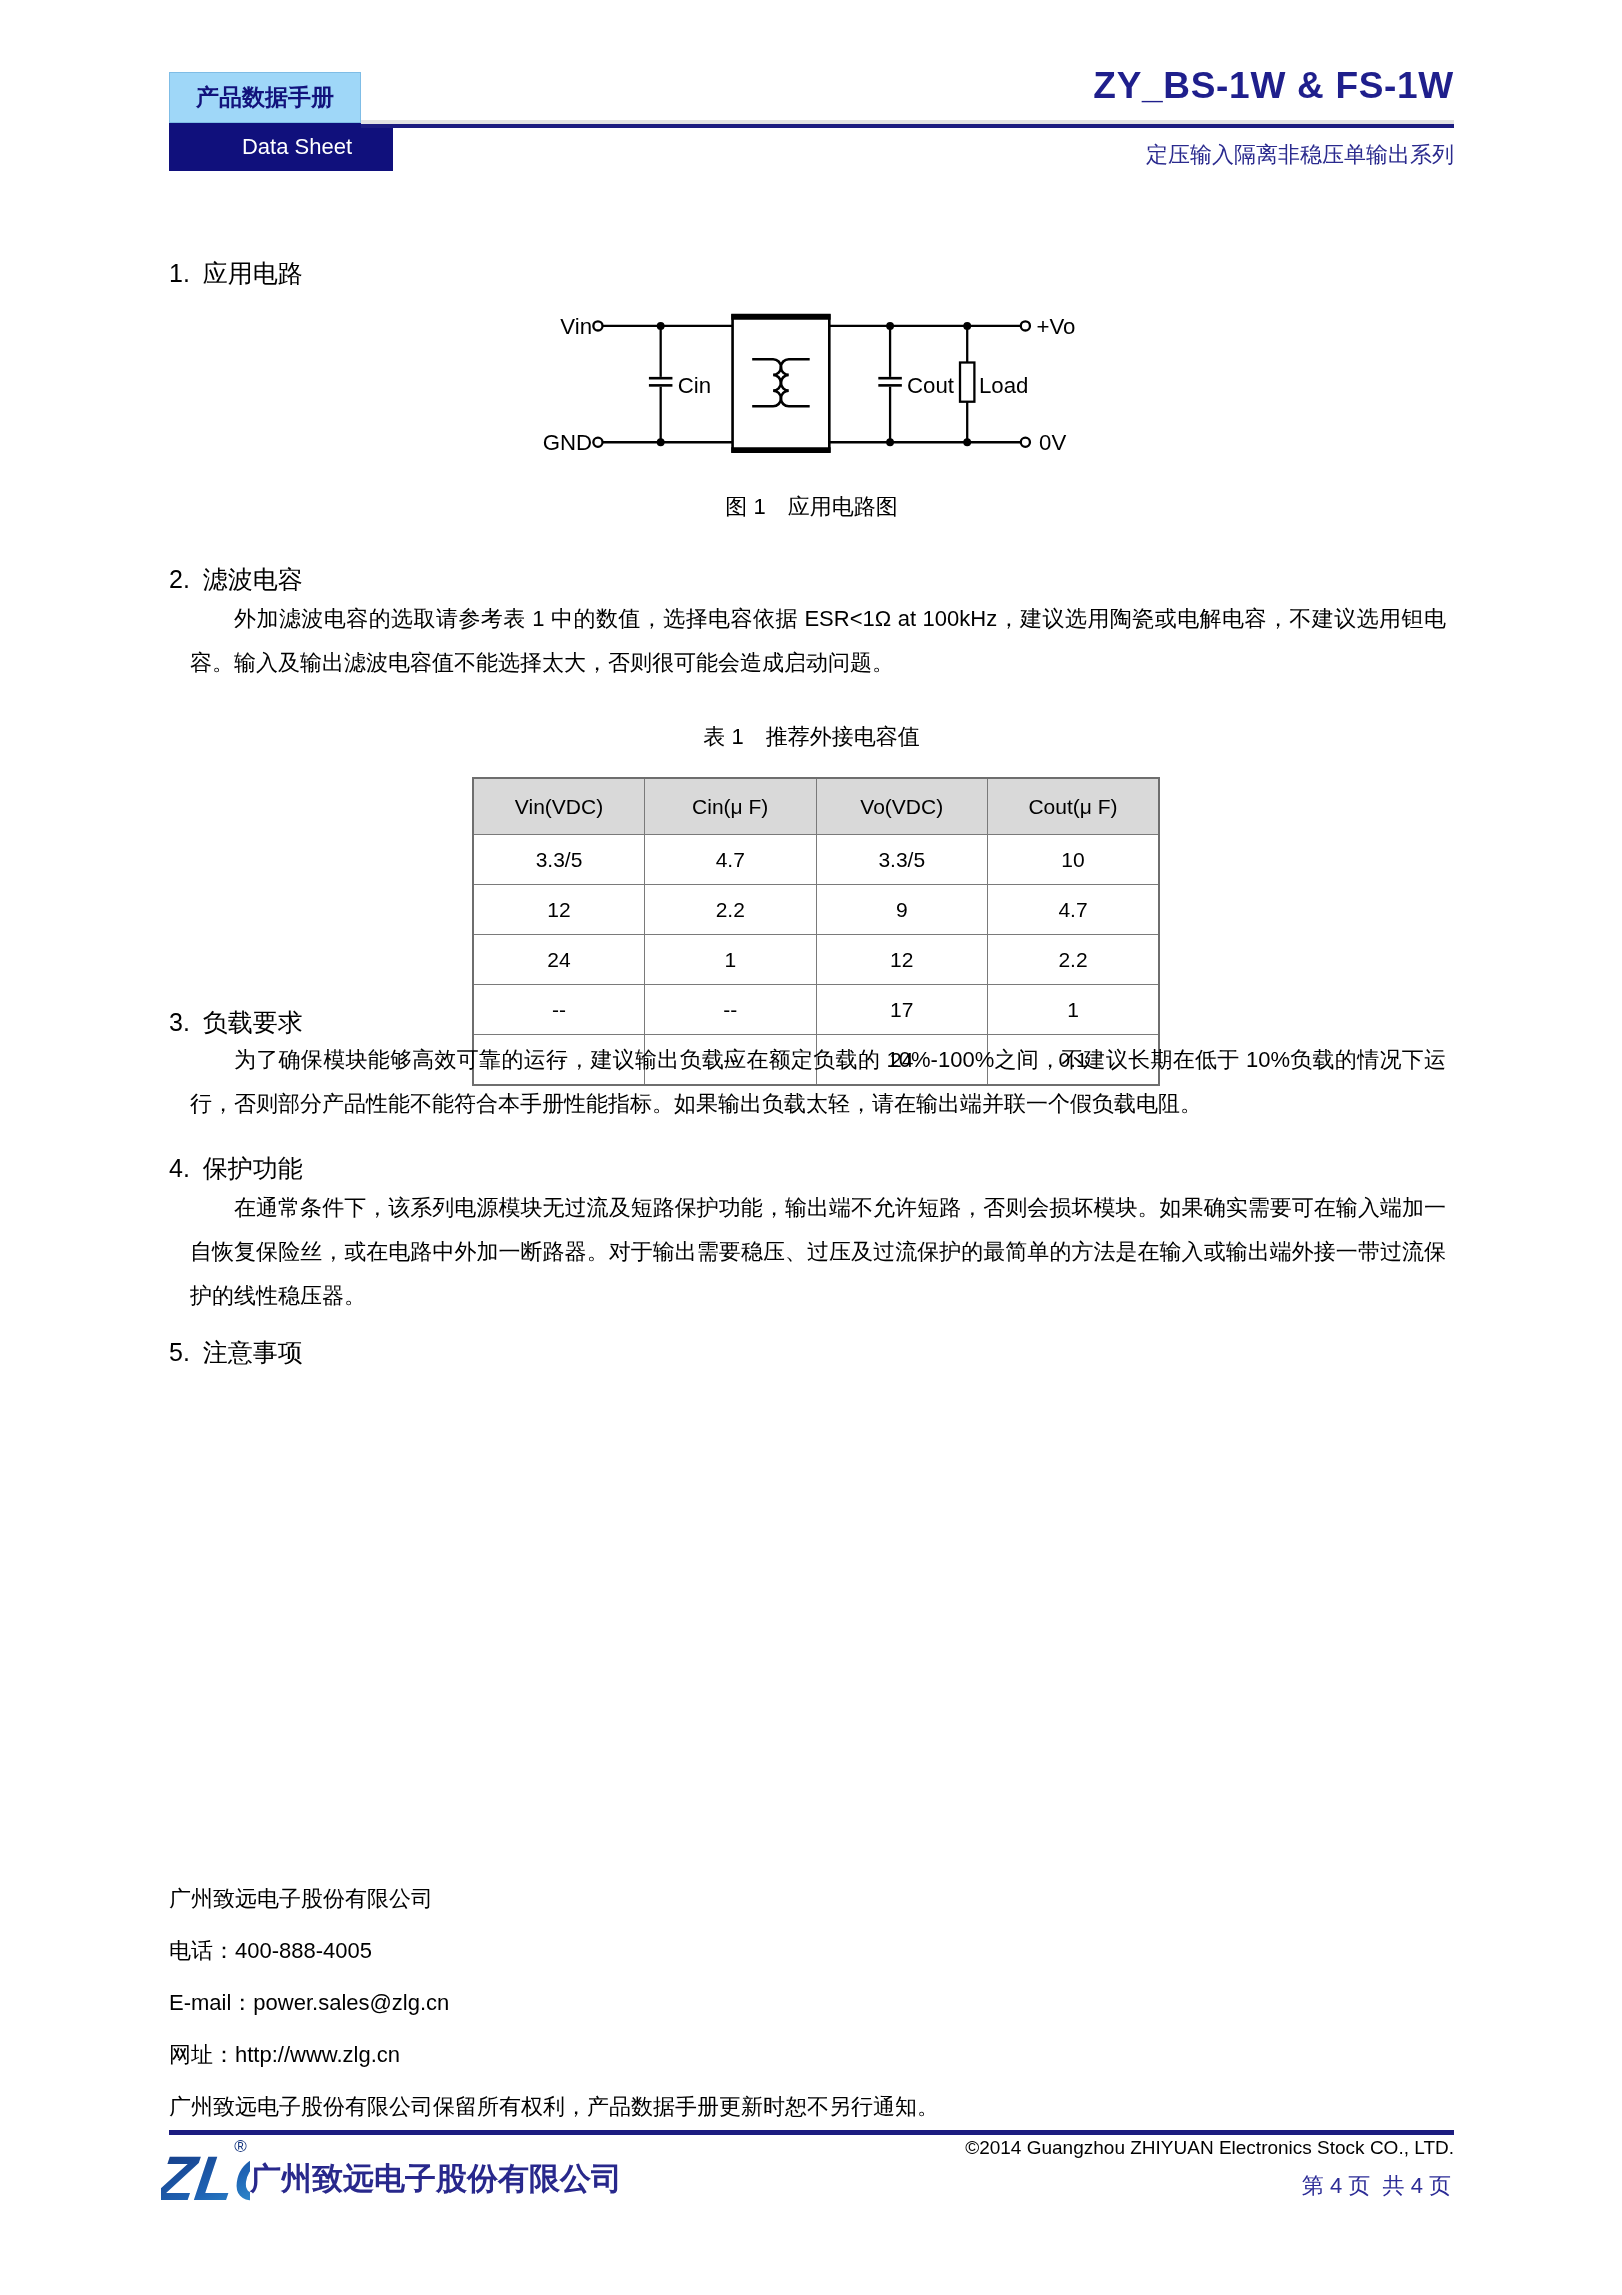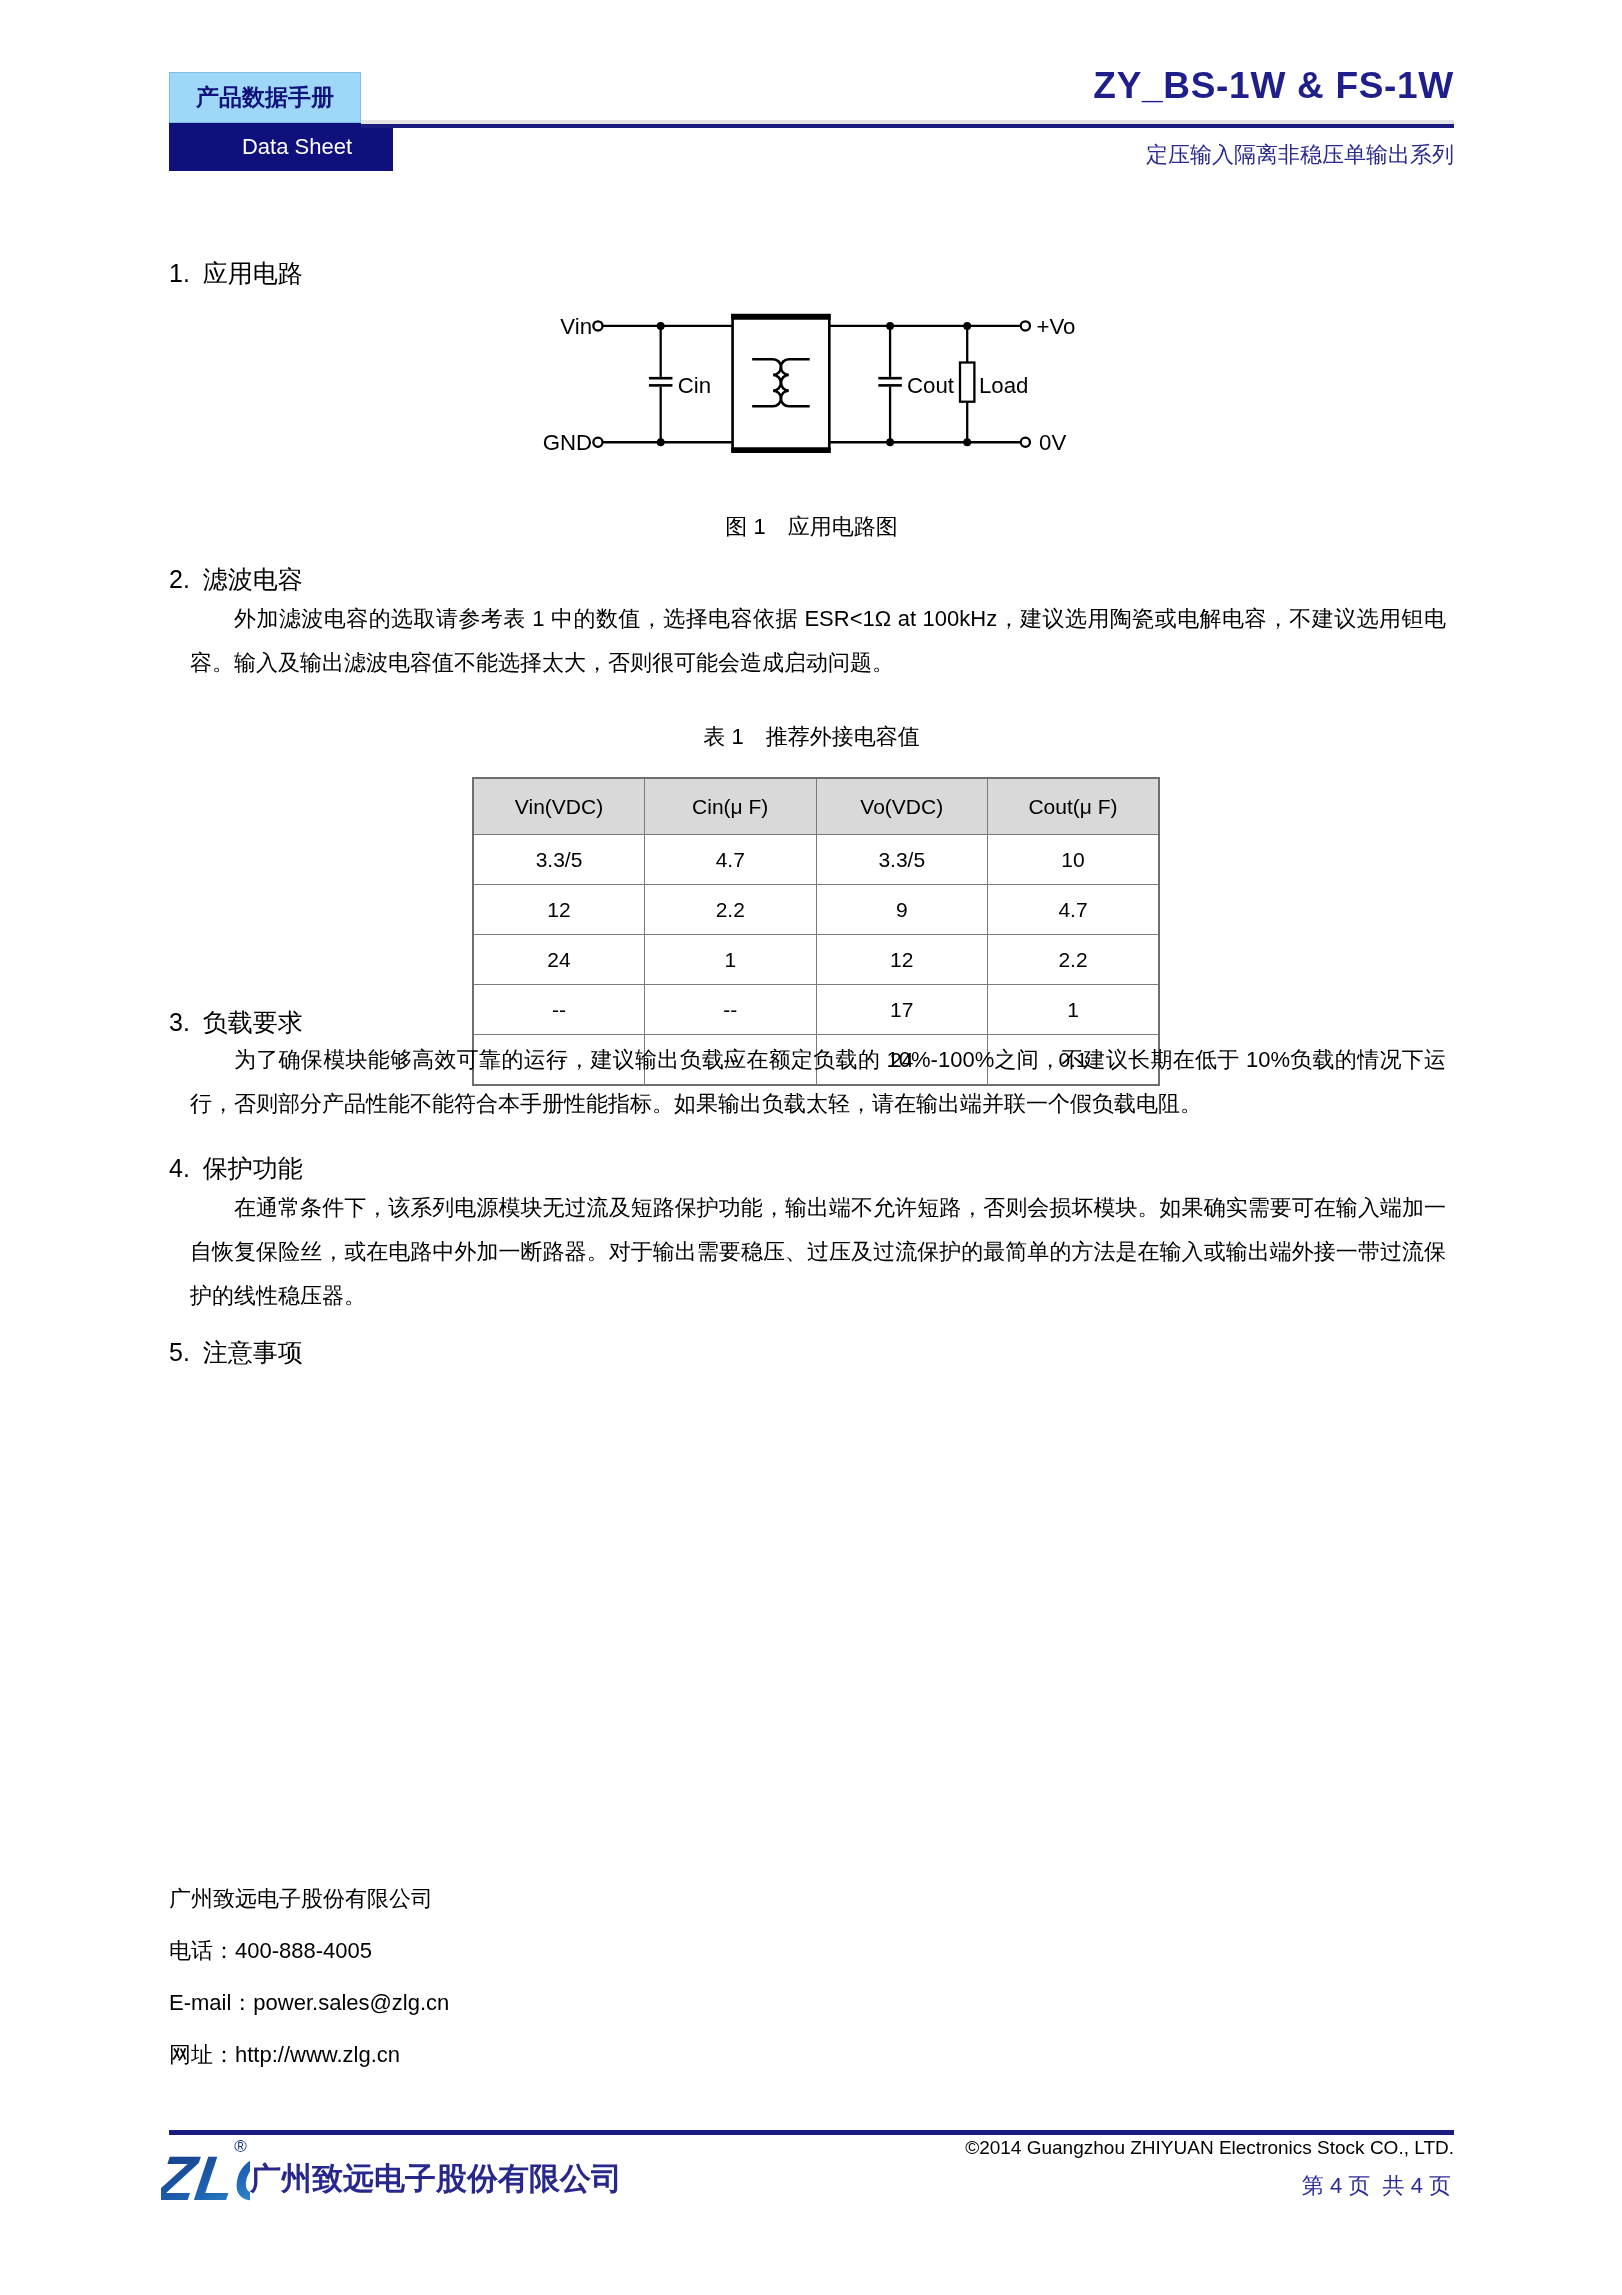--- a/index.html
+++ b/index.html
@@ -54,21 +54,21 @@
     font-size:21px; color:#000; border:2px solid #6e6e6e;
   }
   table.spec th, table.spec td{
     border:1.3px solid #7a7a7a; text-align:center; padding:8px;
   }
   table.spec th{ height:39px; background:#d9d9d9; font-weight:normal; }
   table.spec td{ height:33px; background:#ffffff; }
 
   
   .circuit-svg{ left:510px; top:288px; }
-  .cap-fig{ top:512px; }
+  .cap-fig{ top:492px; }
 
   
   .contact{ left:169px; top:1873px; font-size:22px; color:#000; }
   .contact div{ height:52px; line-height:52px; white-space:nowrap; }
   .foot-rule{ left:169px; top:2130px; width:1285px; height:4.6px; background:#1c1c80; }
   .logo-svg{ left:161px; top:2135px; }
   .foot-company{
     left:250px; top:2158px; color:#28288c; font-size:31px; font-weight:bold; white-space:nowrap;
   }
   .foot-copy{ right:168px; top:2137px; color:#000000; font-size:19px; white-space:nowrap; }
@@ -199,20 +199,21 @@
 
   <div class="abs sec-head" style="top:1336px;">
     <span class="h-num">5.</span><span>注意事项</span>
   </div>
 
   <div class="abs contact">
     <div>广州致远电子股份有限公司</div>
     <div>电话：400-888-4005</div>
     <div>E-mail：power.sales@zlg.cn</div>
     <div>网址：http://www.zlg.cn</div>
+    <div>广州致远电子股份有限公司保留所有权利，产品数据手册更新时恕不另行通知。</div>
   </div>
 
   <div class="abs foot-rule"></div>
   <svg class="abs logo-svg" width="89" height="85" viewBox="0 0 136 130">
     <defs>
       <linearGradient id="zlgGrad" x1="0" y1="0" x2="1" y2="1">
         <stop offset="0" stop-color="#16367f"></stop>
         <stop offset="0.55" stop-color="#1e63b4"></stop>
         <stop offset="1" stop-color="#3aa6dd"></stop>
       </linearGradient>

